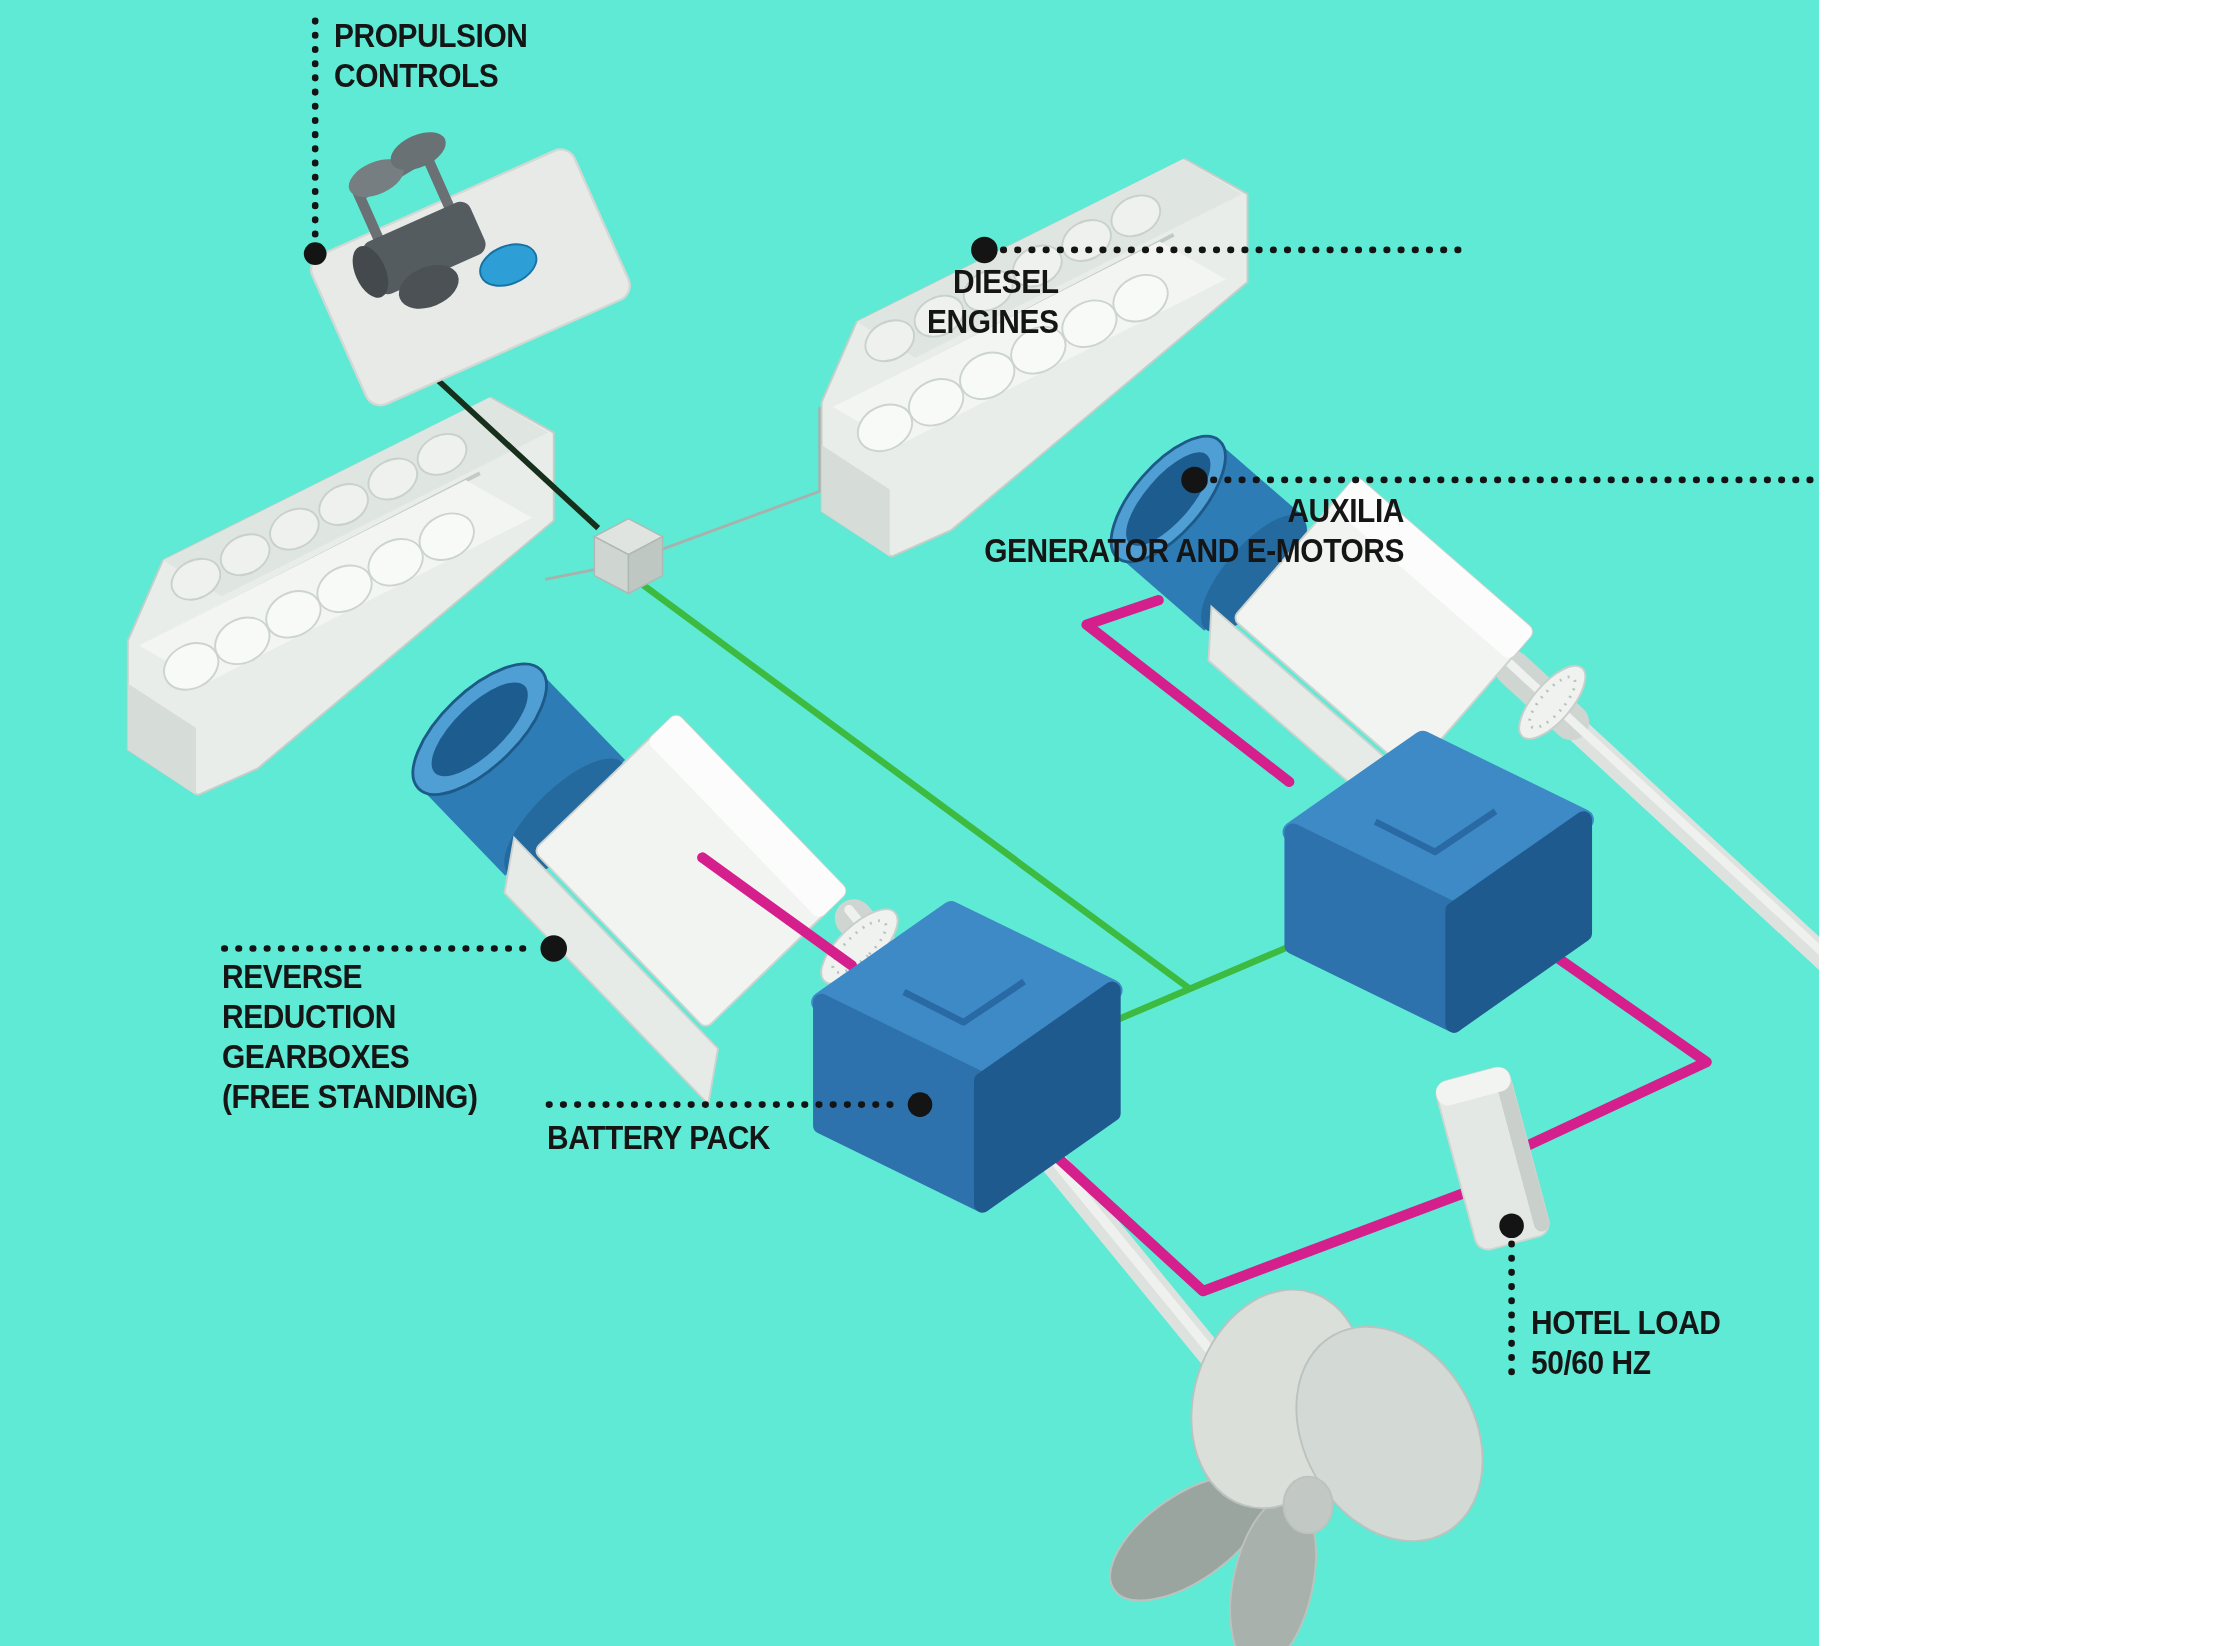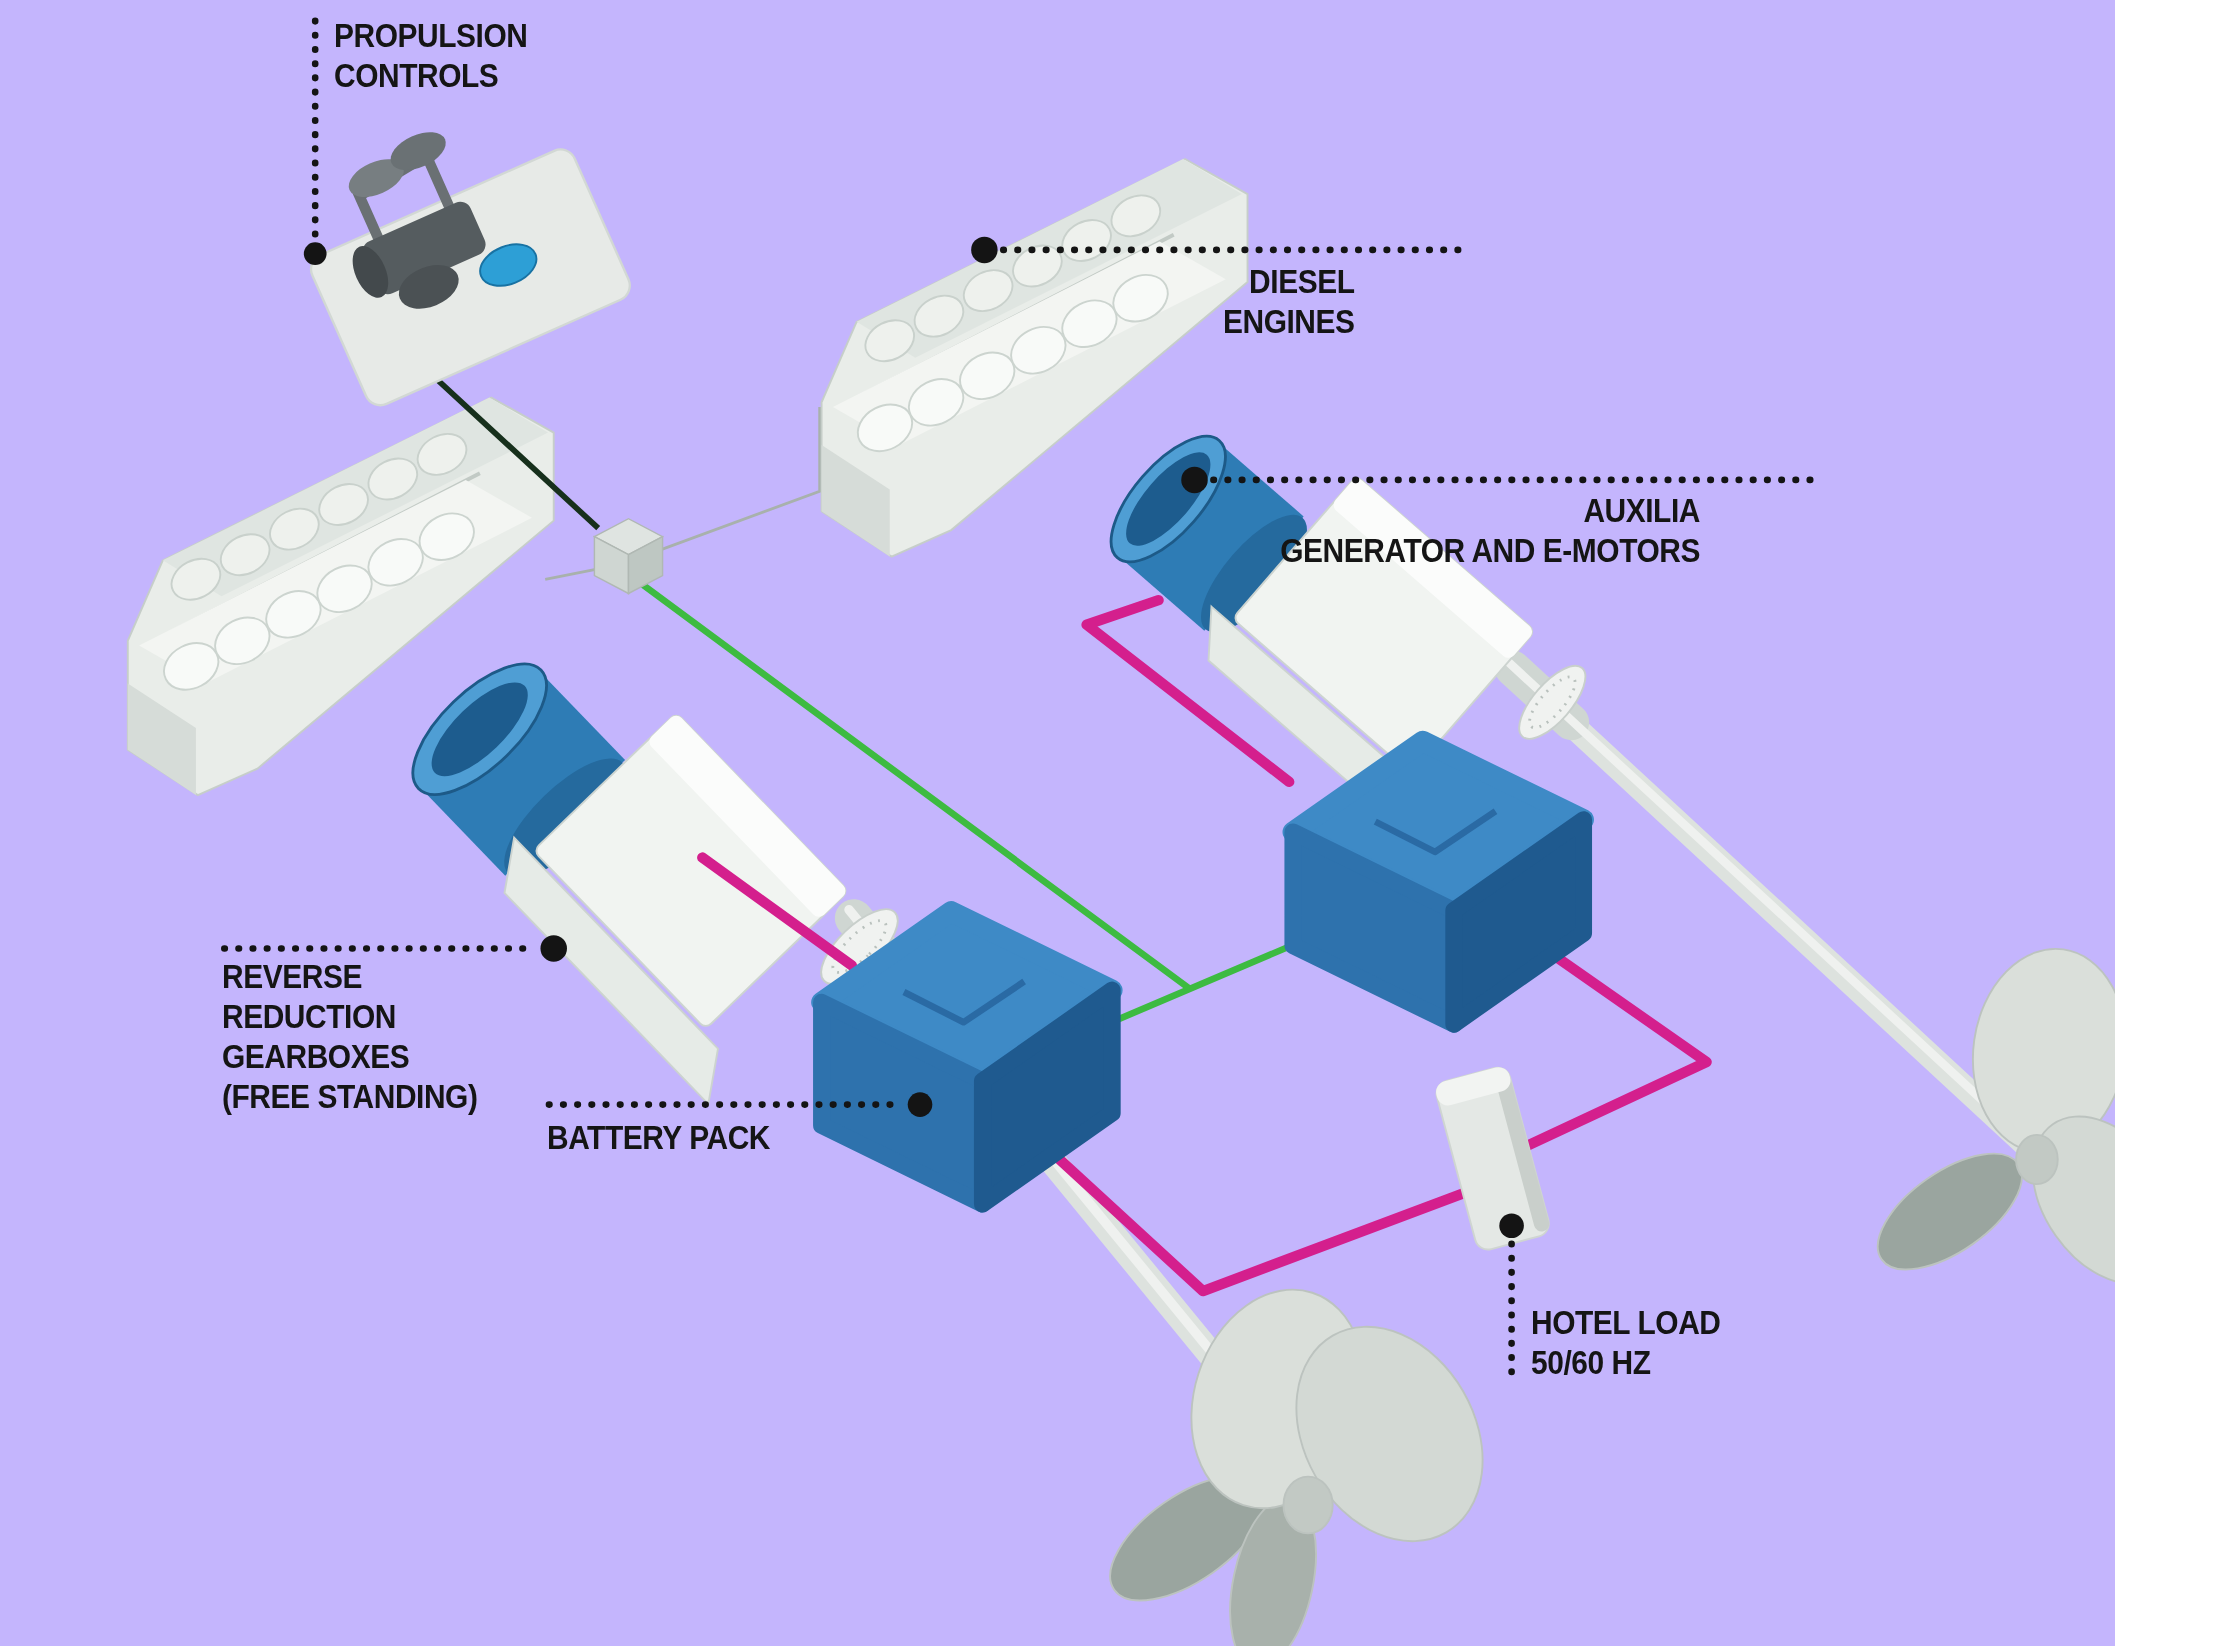--- a/index.html
+++ b/index.html
@@ -1,16 +1,16 @@
 <!DOCTYPE html>
 <html style="font-size:15px"><head>
 <meta charset="utf-8">
 <style>
   html,body{margin:0;padding:0;background:#ffffff;}
-  .stage{position:relative;width:2115px;height:1647px;background:#c4b5fd;overflow:hidden;
+  .stage{position:relative;width:1819px;height:1647px;background:#5eead4;overflow:hidden;
          font-family:"Liberation Sans",sans-serif;}
   .stage svg{position:absolute;left:0;top:0;}
   .label{position:absolute;font:700 34px/40px "Liberation Sans",sans-serif;color:#151515;
          white-space:pre-line;letter-spacing:-0.5px;transform:scaleX(.88);transform-origin:left top;}
   .label.right{text-align:right;transform-origin:right top;}
 </style>
 </head>
 <body>
 
 <div class="stage">

